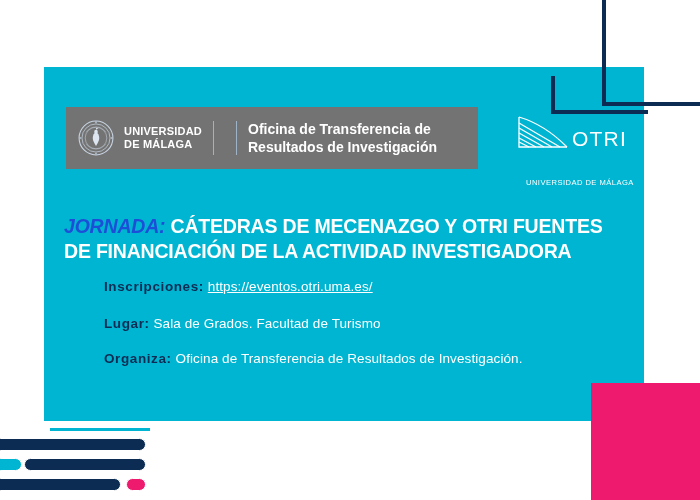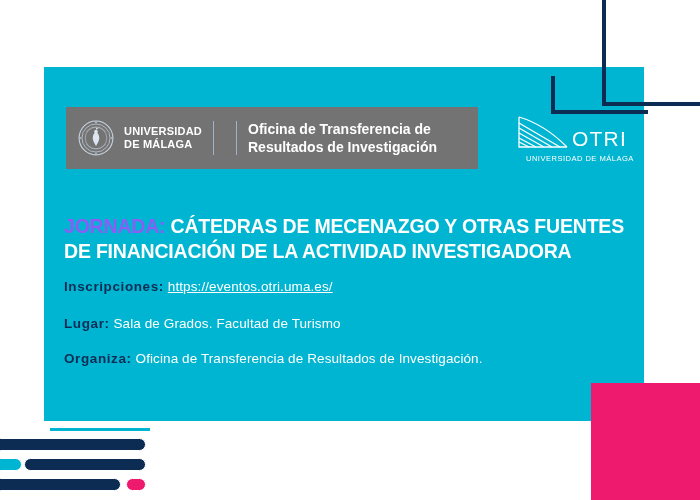--- a/index.html
+++ b/index.html
@@ -76,20 +76,21 @@
   }
 
   
   .otri-logo{
     position:absolute;
     left:516px; top:116px;
     width:120px; height:52px;
     display:flex;
     flex-direction:column;
     align-items:flex-start;
+    gap:24px;
   }
   .otri-row{ display:flex; align-items:flex-end; }
   .otri-word{
     color:#ffffff;
     font-size:21px;
     font-weight:normal;
     letter-spacing:1.2px;
     line-height:1;
     margin-left:4px;
     margin-bottom:1px;
@@ -107,35 +108,36 @@
   .headline{
     position:absolute;
     left:64px; top:214px;
     width:560px;
     font-size:19.5px;
     font-weight:bold;
     line-height:1.28;
     letter-spacing:-.2px;
     color:#ffffff;
   }
-  .headline .kicker{ color:#8b5cf6; }
+  .headline .kicker{ color:#1d4ed8;font-style:italic; }
 
   
   .info-line{
     position:absolute;
     left:64px;
     font-size:13.5px;
     color:#ffffff;
     letter-spacing:.1px;
     white-space:nowrap;
   }
   .info-line .lbl{
     color:#0C2C54;
     font-weight:bold;
     letter-spacing:.6px;
+    margin-left:40px;
   }
   .info-line a, .info-line .link{
     color:#ffffff;
     text-decoration:underline;
     margin-top:36px;
   }
   #line-inscripciones{ top:279px; }
   #line-lugar{        top:316px; }
   #line-organiza{     top:351px; }
 
@@ -250,21 +252,21 @@
           <path d="M3 22 L20 31"></path>
           <path d="M3 26 L13 31"></path>
         </g>
       </svg>
       <span class="otri-word">OTRI</span>
     </div>
     <div class="otri-sub">UNIVERSIDAD DE MÁLAGA</div>
   </div>
 
   <div class="headline">
-    <span class="kicker">JORNADA:</span><span> CÁTEDRAS DE MECENAZGO Y OTRAS FUENTES DE FINANCIACIÓN DE LA ACTIVIDAD INVESTIGADORA</span>
+    <span class="kicker">JORNADA:</span><span> CÁTEDRAS DE MECENAZGO Y OTRI FUENTES DE FINANCIACIÓN DE LA ACTIVIDAD INVESTIGADORA</span>
   </div>
 
   <div class="info-line" id="line-inscripciones">
     <span class="lbl">Inscripciones:</span>
     <span class="link">https://eventos.otri.uma.es/</span>
   </div>
 
   <div class="info-line" id="line-lugar">
     <span class="lbl">Lugar:</span>
     <span>Sala de Grados. Facultad de Turismo</span>

